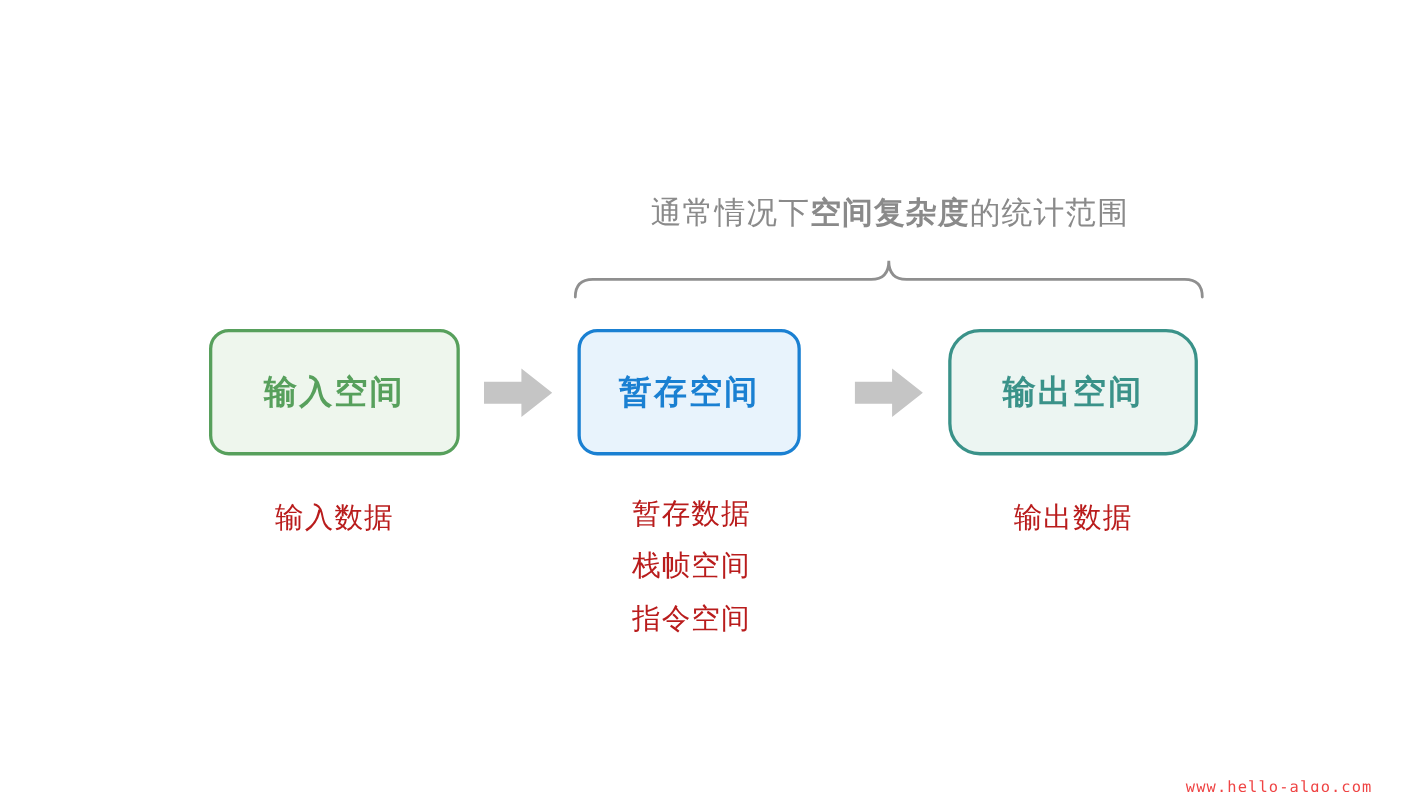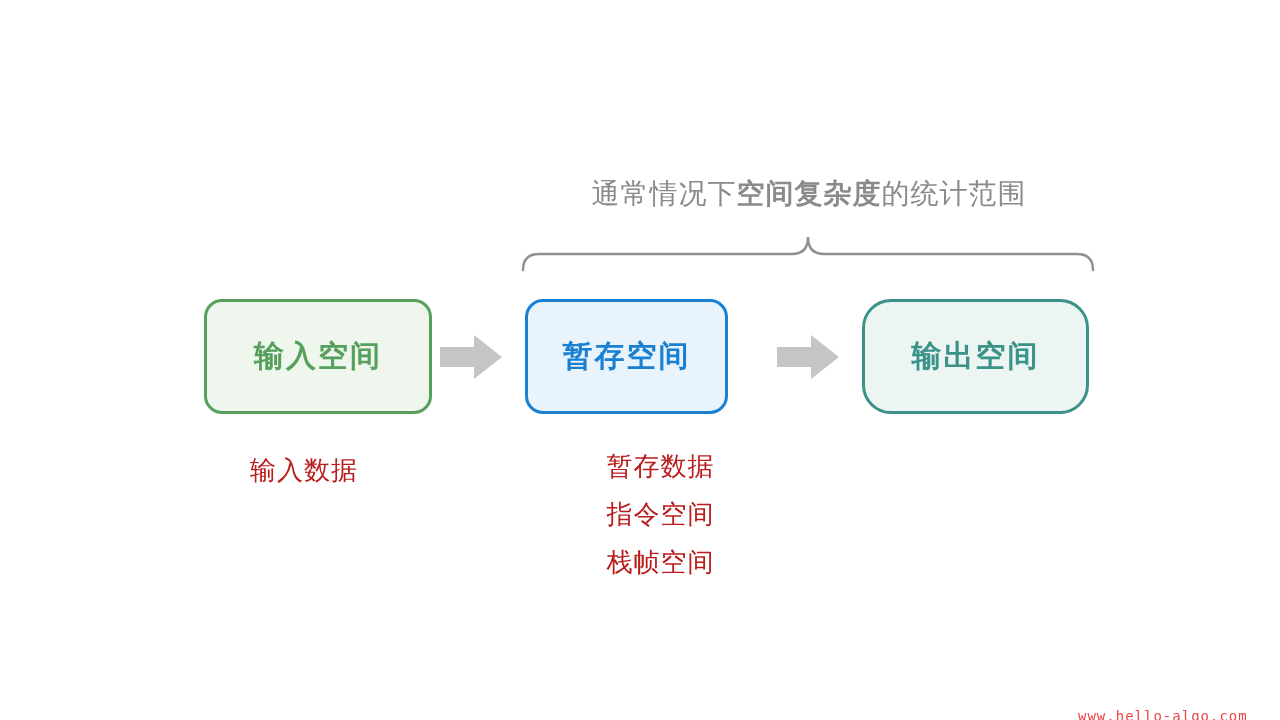--- a/index.html
+++ b/index.html
@@ -43,21 +43,21 @@
     border-radius: 18px;
     border: 3px solid;
     display: flex;
     align-items: center;
     justify-content: center;
     font-size: 30px;
     font-weight: bold;
     letter-spacing: 2px;
     white-space: nowrap;
   }
-  .box1 { left: 204px; width: 228px; border-color: #57a05c; color: #57a05c; background: #eef6ed; }
+  .box1 { left: 190px; width: 228px; border-color: #57a05c; color: #57a05c; background: #eef6ed; }
   .box2 { left: 525px; width: 203px; border-color: #1a80d2; color: #1a80d2; background: #e8f3fc; }
   .box3 { left: 862px; width: 227px; border-color: #3a9289; color: #3a9289; background: #ecf5f2; border-radius: 29px; }
   .arrow {
     position: absolute;
     top: 302px;
     width: 62px;
     height: 46px;
   }
   .arrow1 { left: 440px; }
   .arrow2 { left: 777px; }
@@ -67,21 +67,21 @@
     text-align: center;
     font-size: 26px;
     color: #b91c1c;
     letter-spacing: 1px;
     white-space: nowrap;
   }
   .note-input  { left: 190px; top: 421px; width: 228px; }
   .note-output { left: 862px; top: 421px; }
   .notes-middle {
     position: absolute;
-    left: 547px;
+    left: 515px;
     top: 410px;
     width: 227px;
   }
   .notes-middle .note {
     position: static;
     height: 48px;
     line-height: 48px;
   }
   .watermark {
     position: absolute;
@@ -122,20 +122,21 @@
   </svg>
 
   <div class="box box3">
     <span>输出空间</span>
   </div>
 
   <div class="note note-input">输入数据</div>
 
   <div class="notes-middle">
     <div class="note">暂存数据</div>
+    <div class="note">栈帧空间</div>
     <div class="note">指令空间</div>
-    <div class="note">栈帧空间</div>
   </div>
 
+  <div class="note note-output">输出数据</div>
 
   <div class="watermark">www.hello-algo.com</div>
 
 </div>
 
 </body></html>

